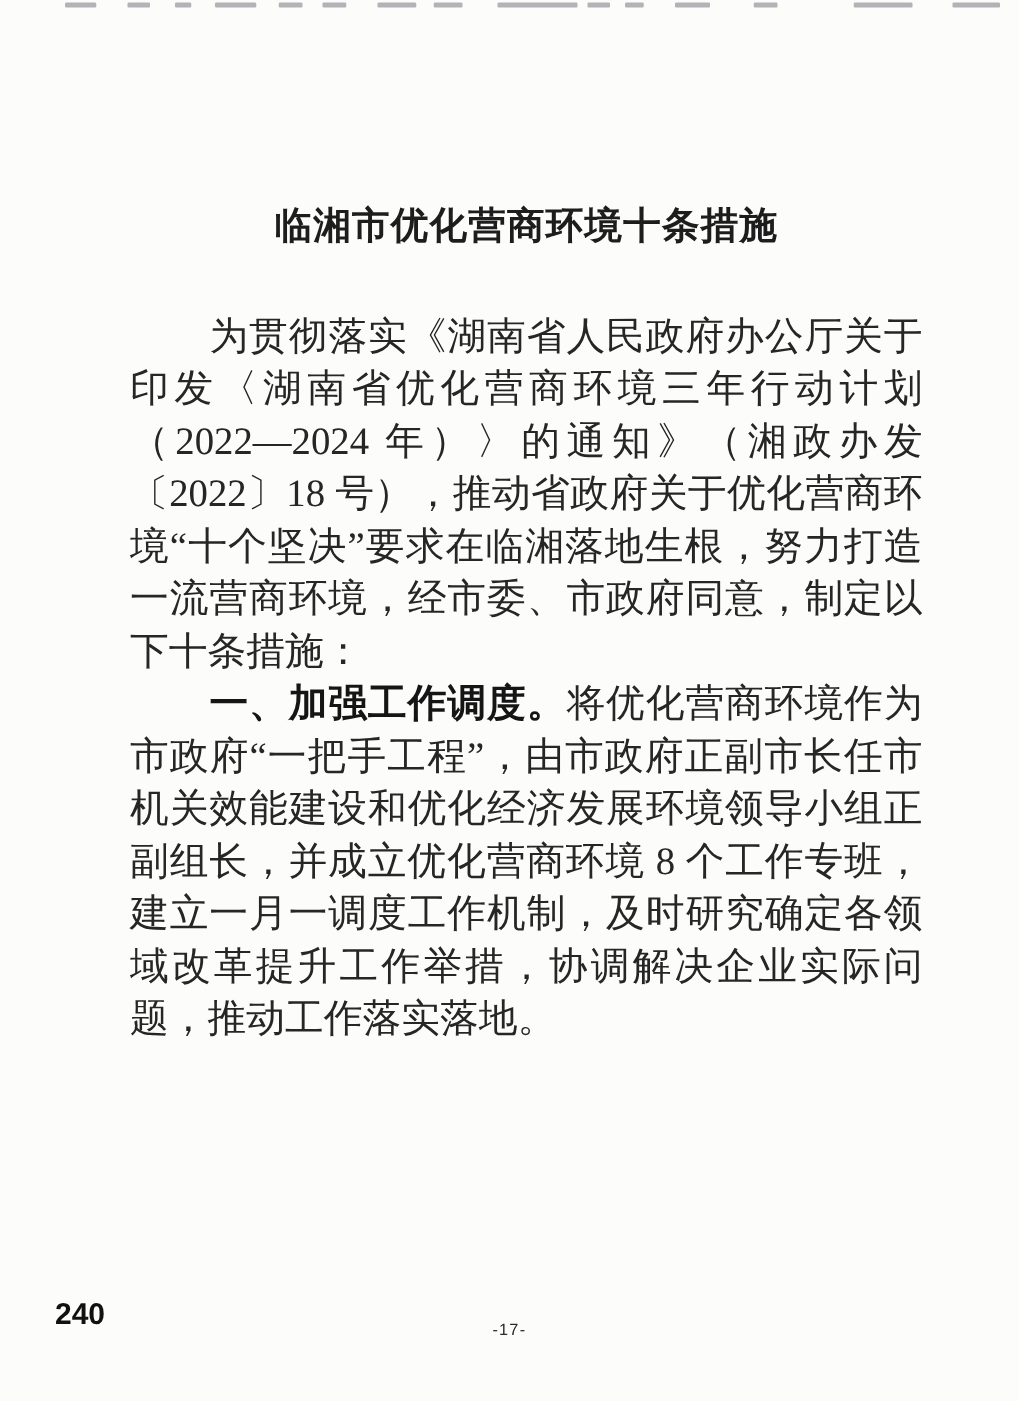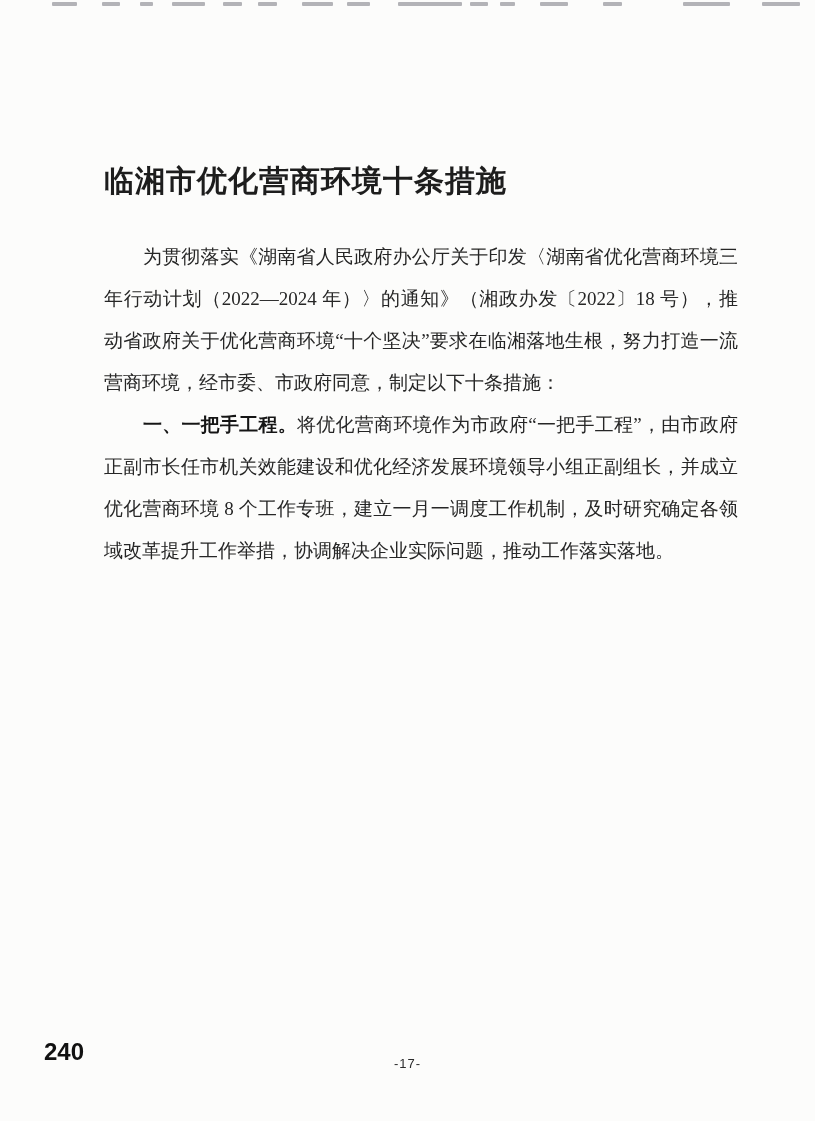--- a/index.html
+++ b/index.html
@@ -26,32 +26,33 @@
     height: 4px;
     background: #a6a6aa;
     opacity: 0.85;
     border-radius: 1px;
   }
   .doc-title {
     position: absolute;
     top: 141px;
     left: 104px;
     width: 634px;
+    text-align: center;
     font-size: 30px;
     line-height: 40px;
     font-weight: 700;
     letter-spacing: 1px;
     color: #1d1d1d;
   }
   .doc-body {
     position: absolute;
-    top: 236px;
+    top: 248px;
     left: 104px;
     width: 634px;
-    font-size: 19px;
+    font-size: 31px;
     line-height: 42px;
     text-align: justify;
     text-justify: inter-character;
     color: #262626;
   }
   .doc-body p {
     margin: 0;
     padding: 0;
     text-indent: 2.05em;
   }
@@ -101,21 +102,21 @@
       <div class="scan-mark" style="left: 603px; width: 19px;"></div>
       <div class="scan-mark" style="left: 683px; width: 47px;"></div>
       <div class="scan-mark" style="left: 762px; width: 38px;"></div>
     </div>
 
   <h1 class="doc-title">临湘市优化营商环境十条措施</h1>
 
   <div class="doc-body">
     <p><span class="para-heading"></span><span>为贯彻落实《湖南省人民政府办公厅关于印发〈湖南省优化营商环境三年行动计划（2022—2024 年）〉的通知》（湘政办发〔2022〕18 号），推动省政府关于优化营商环境“十个坚决”要求在临湘落地生根，努力打造一流营商环境，经市委、市政府同意，制定以下十条措施：</span></p>
 
-    <p><span class="para-heading">一、一把手工程。</span><span>将优化营商环境作为市政府“一把手工程”，由市政府正副市长任市机关效能建设和优化经济发展环境领导小组正副组长，并成立优化营商环境 8 个工作专班，建立一月一调度工作机制，及时研究确定各领域改革提升工作举措，协调解决企业实际问题，推动工作落实落地。</span></p>
+    <p><span class="para-heading">一、加强工作调度。</span><span>将优化营商环境作为市政府“一把手工程”，由市政府正副市长任市机关效能建设和优化经济发展环境领导小组正副组长，并成立优化营商环境 8 个工作专班，建立一月一调度工作机制，及时研究确定各领域改革提升工作举措，协调解决企业实际问题，推动工作落实落地。</span></p>
 
 
   </div>
 
   <div class="book-page-number">240</div>
 
   <div class="doc-page-number">-17-</div>
 
 </div>
 

